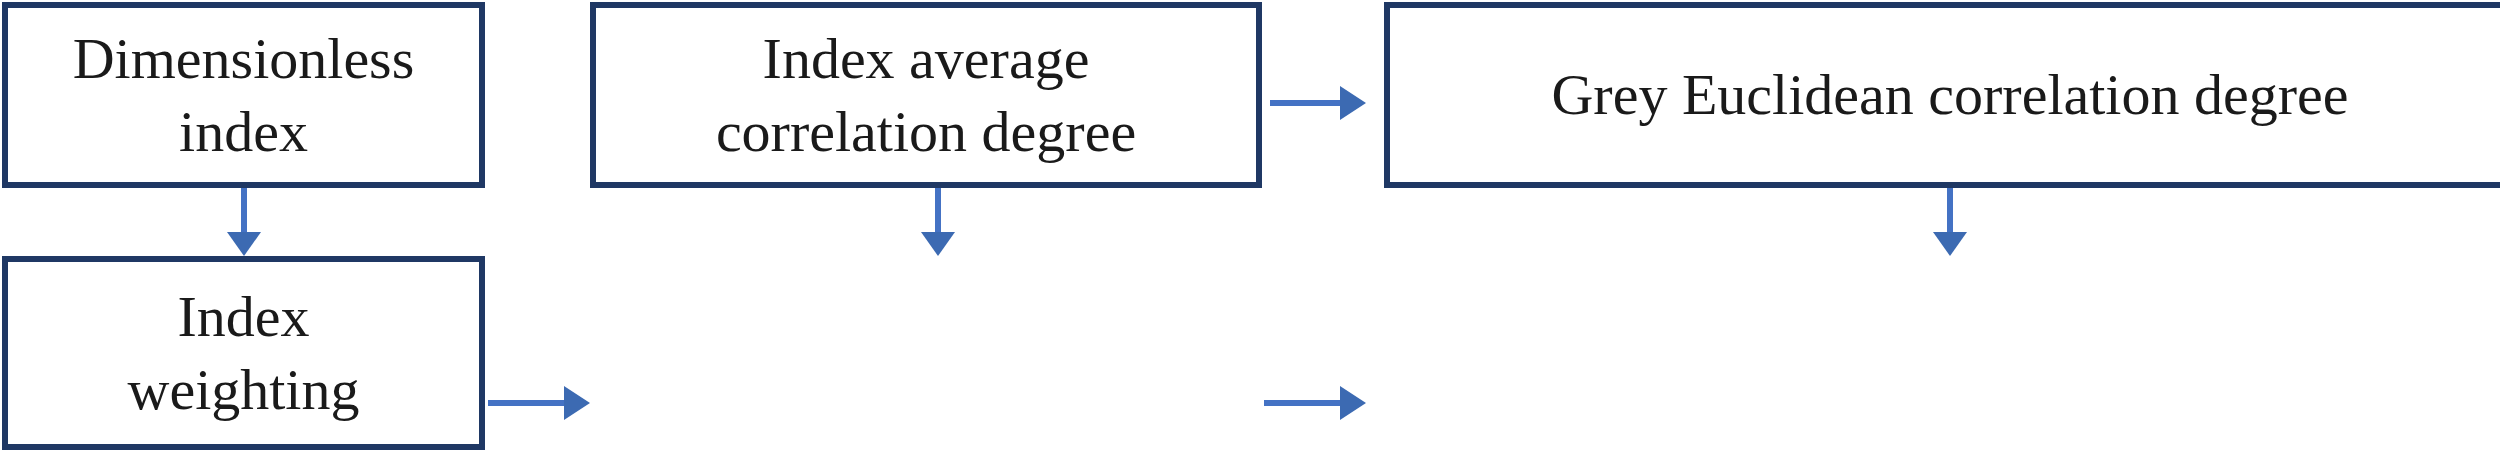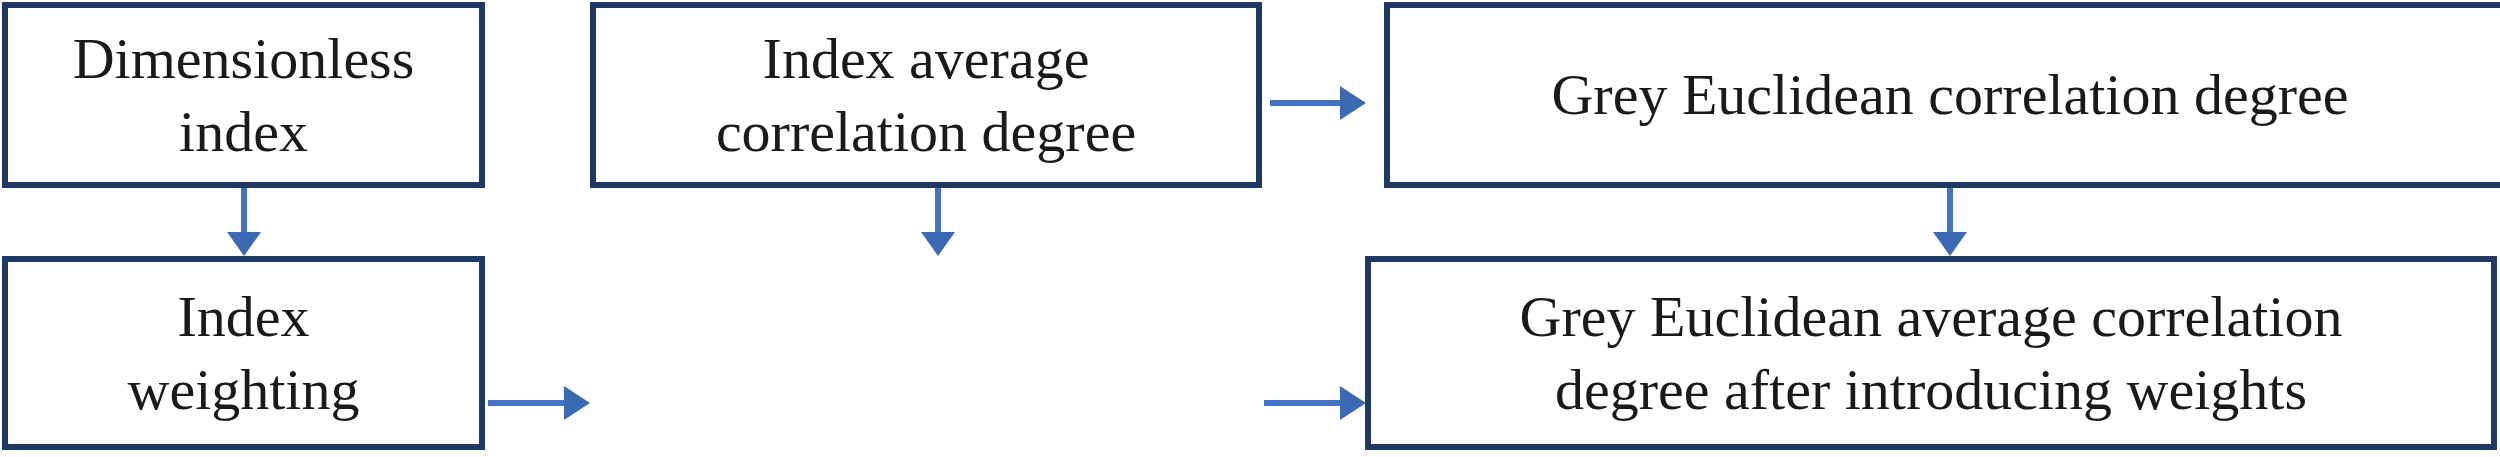--- a/index.html
+++ b/index.html
@@ -80,22 +80,20 @@
 
   <div class="node" id="node-b">Index average
 correlation degree</div>
 
   <div class="node" id="node-c">Grey Euclidean correlation degree</div>
 
   <div class="node" id="node-d">Index
 weighting</div>
 
 
-  <div class="node" id="node-f">Grey Euclidean average correlation
-degree after introducing weights</div>
 
   <div class="arrow v" id="arrow-a-d">
     <div class="stem"></div>
     <div class="head"></div>
   </div>
 
   <div class="arrow v" id="arrow-b-e">
     <div class="stem"></div>
     <div class="head"></div>
   </div>

